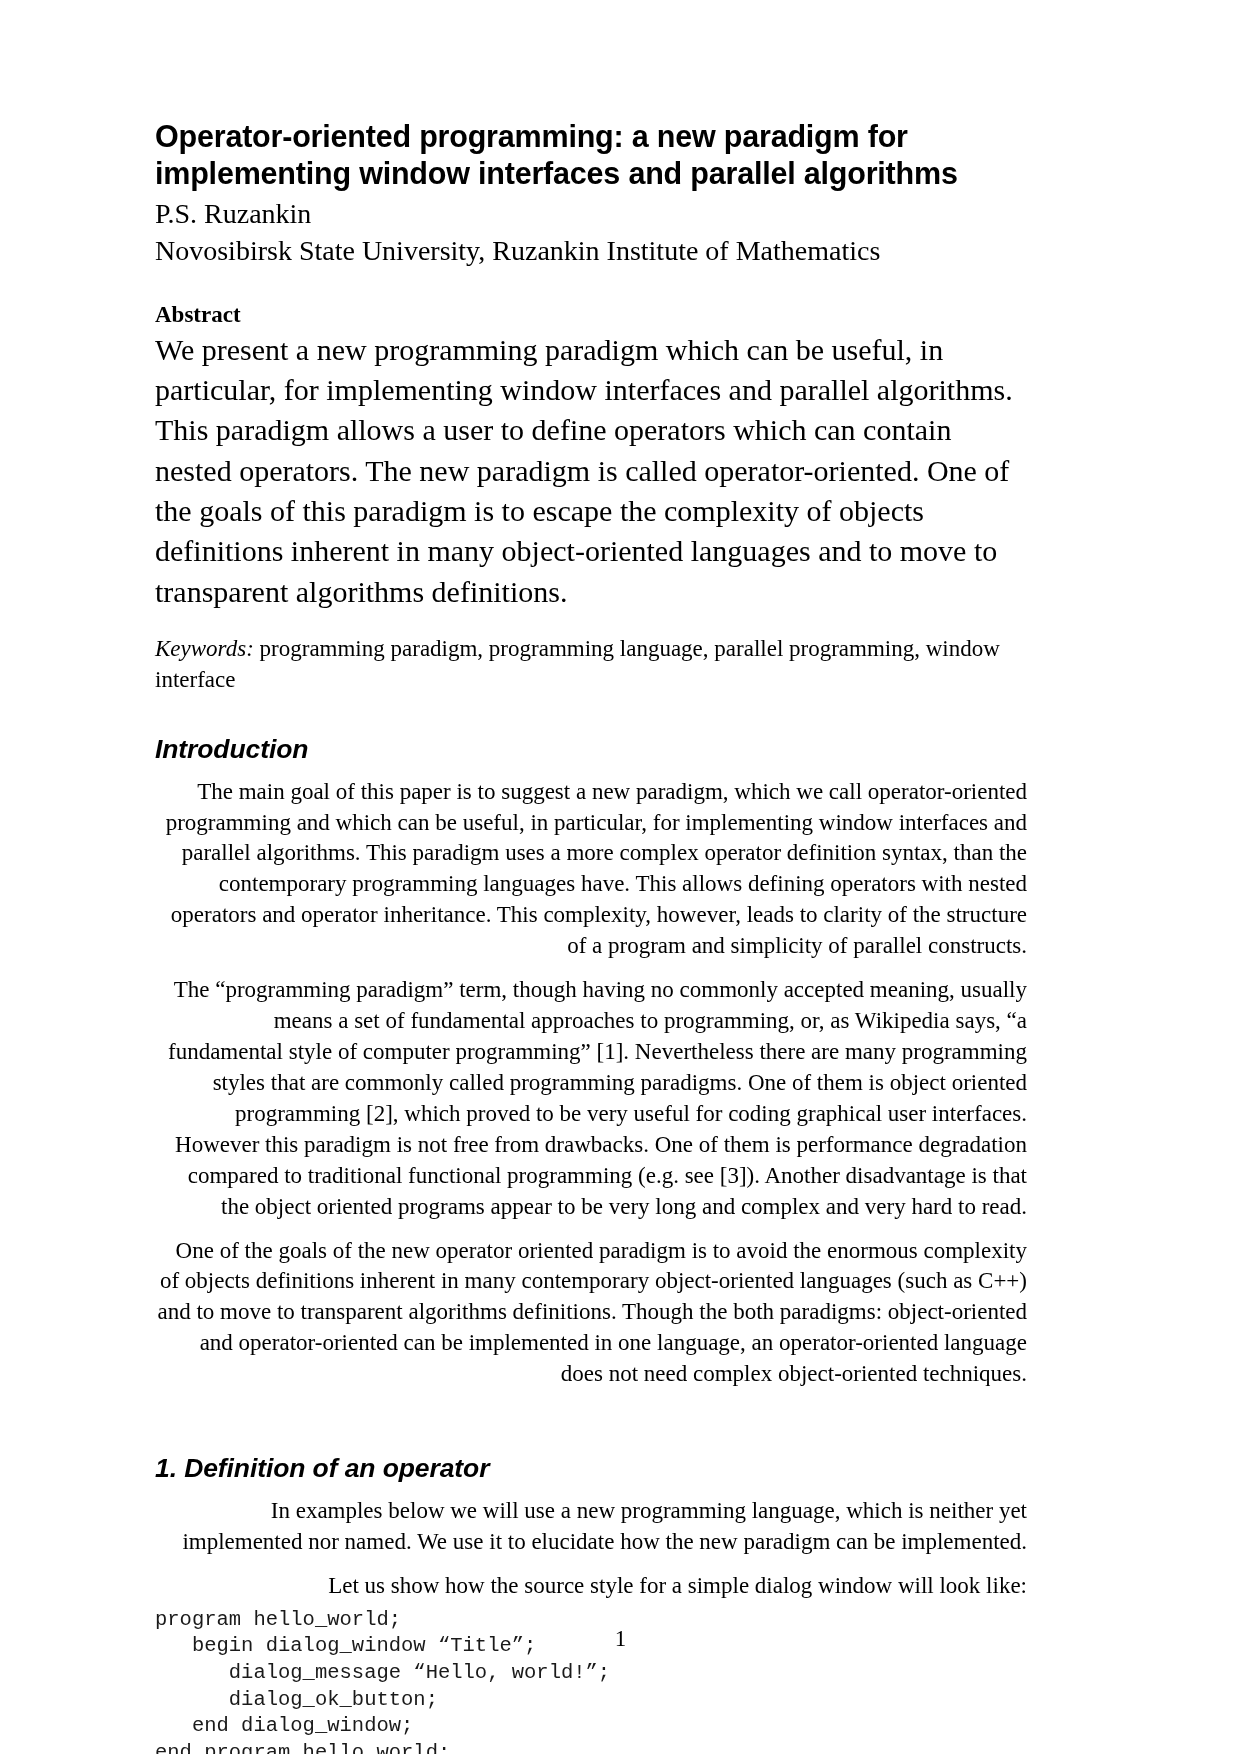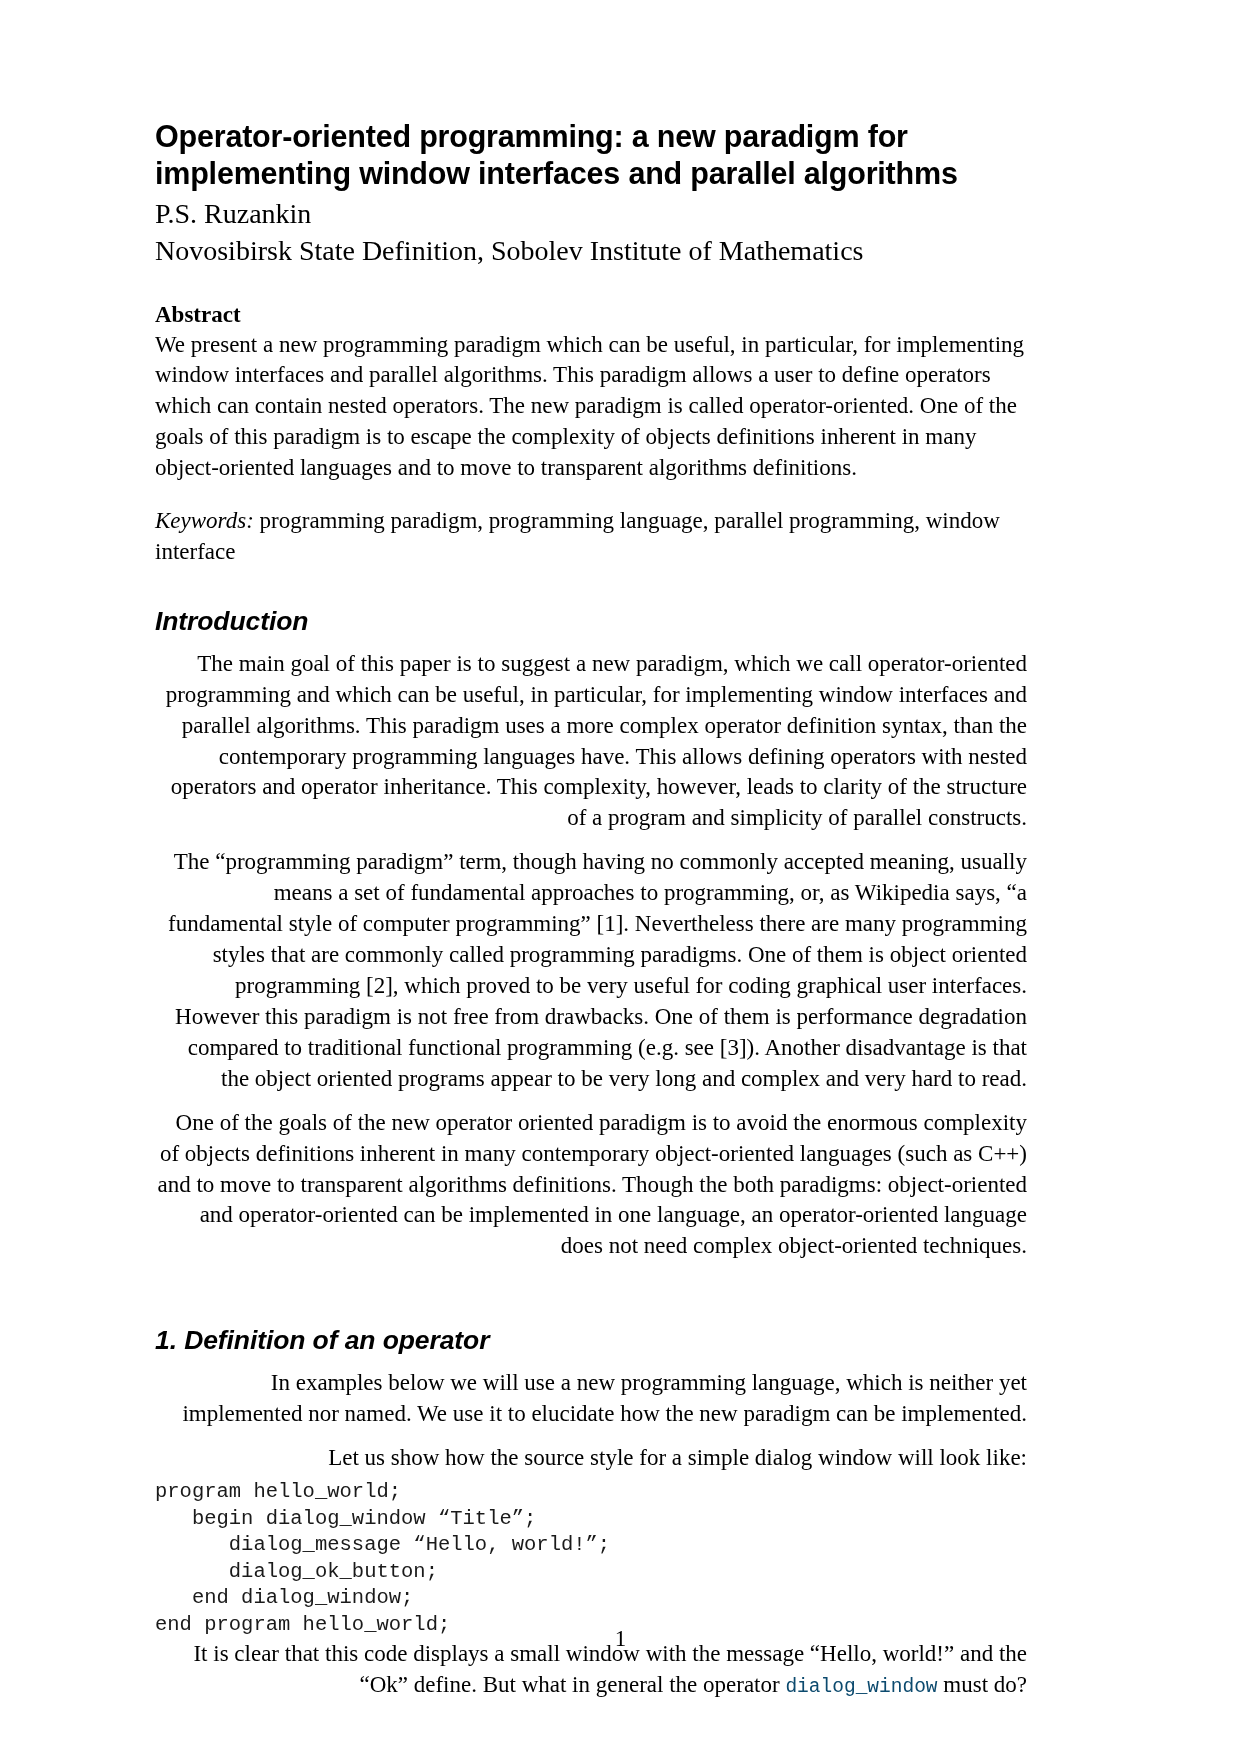--- a/index.html
+++ b/index.html
@@ -57,21 +57,21 @@
   .gap-para  { height: 13px; }
 
   
   .abstract-head {
     font-size: 23px;
     font-weight: bold;
     line-height: 1.3;
     margin: 0;
   }
   .abstract-body {
-    font-size: 23px;
+    font-size: 30px;
     line-height: 1.345;
     margin: 0;
   }
   .keywords {
     font-size: 23px;
     line-height: 1.345;
     margin: 0;
   }
   .keywords .kw-label {
     font-style: italic;
@@ -117,21 +117,21 @@
 </head>
 <body>
 
 <div class="page">
   <div class="content">
 
     <h1 class="doc-title">Operator-oriented programming: a new paradigm for implementing window interfaces and parallel algorithms</h1>
 
     <p class="author">P.S. Ruzankin</p>
 
-    <p class="affiliation">Novosibirsk State Definition, Sobolev Institute of Mathematics</p>
+    <p class="affiliation">Novosibirsk State University, Ruzankin Institute of Mathematics</p>
 
     <div class="gap-med"></div>
 
     <p class="abstract-head">Abstract</p>
 
     <p class="abstract-body">We present a new programming paradigm which can be useful, in particular, for implementing window interfaces and parallel algorithms. This paradigm allows a user to define operators which can contain nested operators. The new paradigm is called operator-oriented. One of the goals of this paradigm is to escape the complexity of objects definitions inherent in many object-oriented languages and to move to transparent algorithms definitions.</p>
 
     <div class="gap-small"></div>
 
     <p class="keywords"><span class="kw-label">Keywords:</span><span> programming paradigm, programming language, parallel programming, window interface</span></p>

